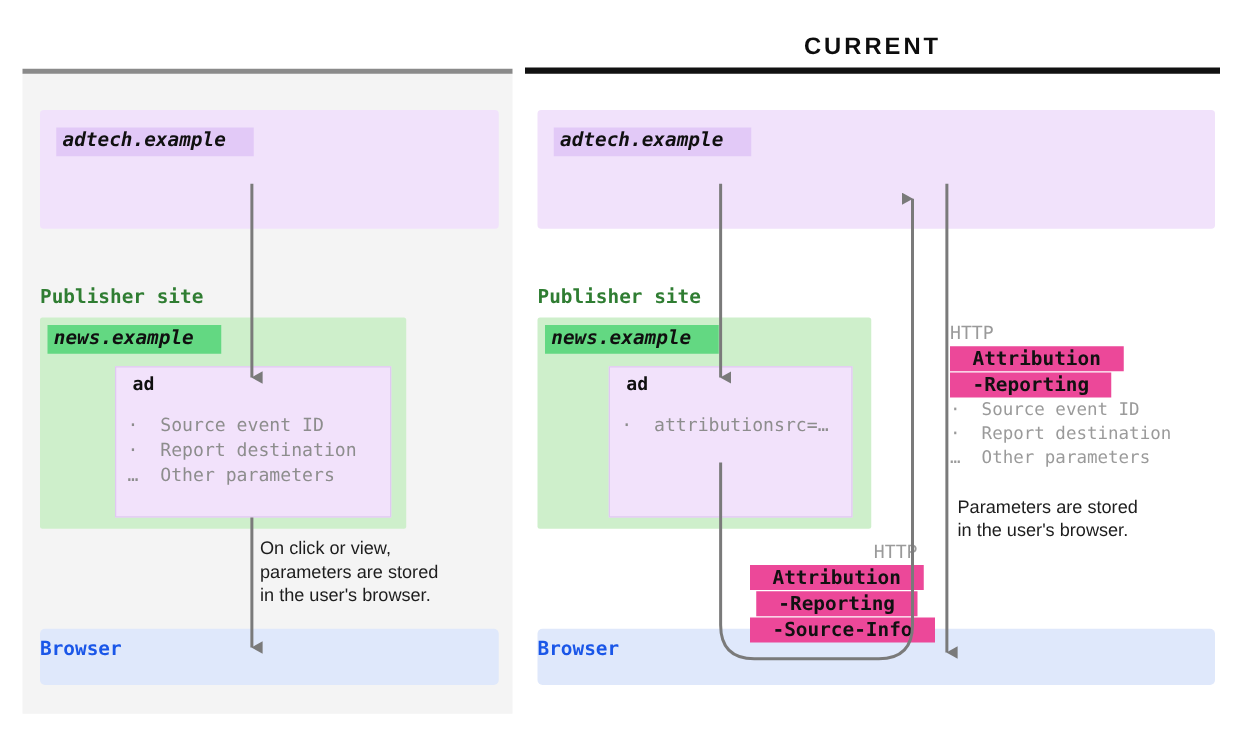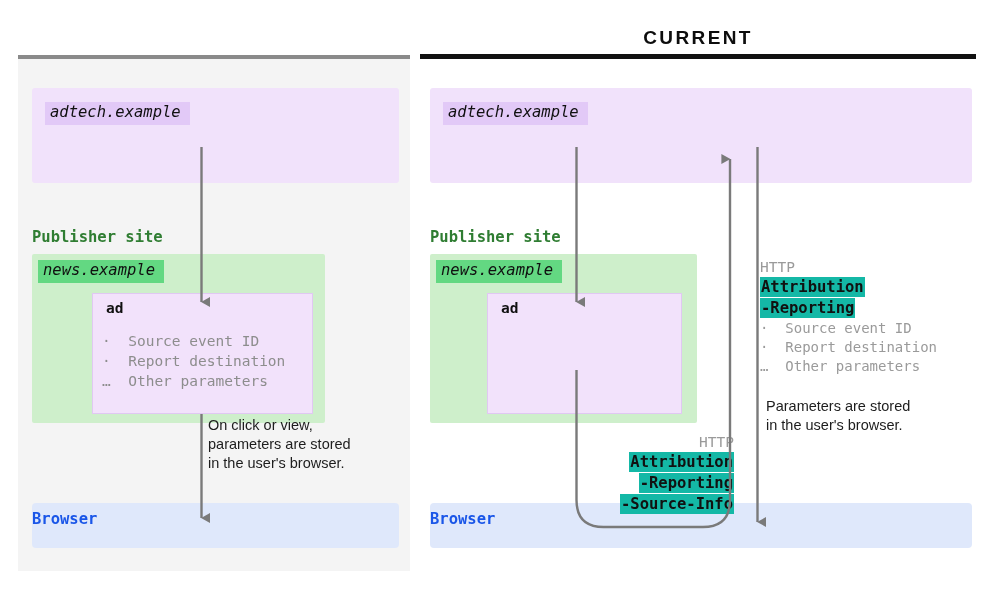--- a/index.html
+++ b/index.html
@@ -83,23 +83,23 @@
     box-sizing: border-box;
   }
   #ad-box-previous { left: 92px; top: 293px; width: 221px; height: 121px; }
   #ad-box-current  { left: 487px; top: 293px; width: 195px; height: 121px; }
 
   
   .site-chip {
     font-family: "DejaVu Sans Mono", monospace;
     font-style: italic;
     font-size: 15.5px;
-    font-weight: normal;
+    font-weight: bold;
     color: #101010;
-    padding: 2px 9px 3px 5px;
+    padding: 2px 22px 3px 5px;
     display: inline-block;
     line-height: 1.15;
     white-space: nowrap;
   }
   .chip-adtech { background: #e2c9f7; }
   .chip-news   { background: #63d882; }
   #chip-adtech-previous { left: 45px; top: 102px; }
   #chip-adtech-current  { left: 443px; top: 102px; }
   #chip-news-previous   { left: 38px; top: 260px; }
   #chip-news-current    { left: 436px; top: 260px; }
@@ -139,37 +139,37 @@
   #params-current  { left: 497px; top: 331px; }
 
   
   .annotation {
     font-family: "Liberation Sans", sans-serif;
     font-size: 14.5px;
     color: #1d1d1d;
     line-height: 19px;
     white-space: pre-line;
   }
-  #annotation-previous { left: 208px; top: 416px; width: 180px; }
+  #annotation-previous { left: 208px; top: 430px; width: 180px; }
   #annotation-current  { left: 766px; top: 397px; width: 200px; }
 
   
   .http-word {
     font-family: "DejaVu Sans Mono", monospace;
     font-size: 14.5px;
     color: #9a9a9a;
     margin-top: 24px;
   }
   .hdr-line {
     font-family: "DejaVu Sans Mono", monospace;
     font-size: 15.5px;
     font-weight: bold;
     color: #111111;
-    background: #14b8a6;
-    padding: 1px 1px;
+    background: #ec4899;
+    padding: 1px 18px;
     display: inline-block;
     line-height: 18px;
     white-space: nowrap;
   }
   .hdr-colon {
     font-family: "DejaVu Sans Mono", monospace;
     font-size: 15.5px;
     font-weight: bold;
     color: #111111;
   }
@@ -242,20 +242,21 @@
   <div class="abs browser-box" id="browser-box-current"></div>
 
   <div class="abs site-chip chip-adtech" id="chip-adtech-current">adtech.example</div>
 
   <div class="abs section-label label-publisher" id="label-publisher-current">Publisher site</div>
 
   <div class="abs site-chip chip-news" id="chip-news-current">news.example</div>
 
   <div class="abs ad-title" id="ad-title-current">ad</div>
 
+  <div class="abs param-list" id="params-current">·  attributionsrc=…</div>
 
   <div class="abs section-label label-browser" id="label-browser-current">Browser</div>
 
   <div class="abs" id="callout-register">
     <span class="http-word">HTTP</span>
     <span class="hdr-row">
       <span class="hdr-line">Attribution</span>
     </span>
     <span class="hdr-row">
       <span class="hdr-line">-Reporting</span>

